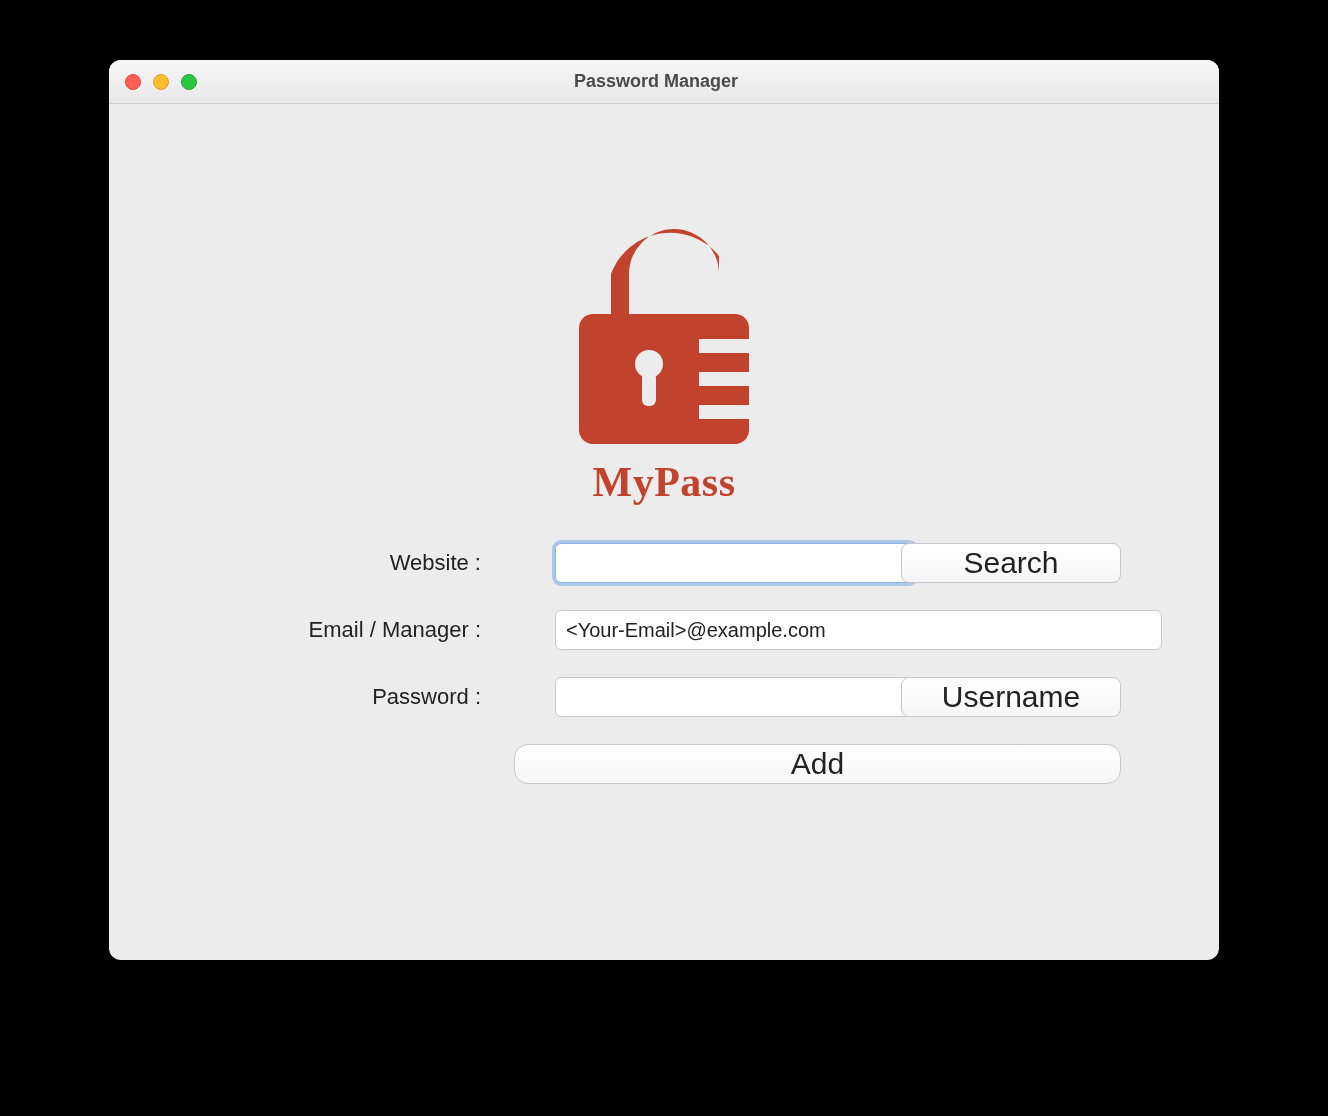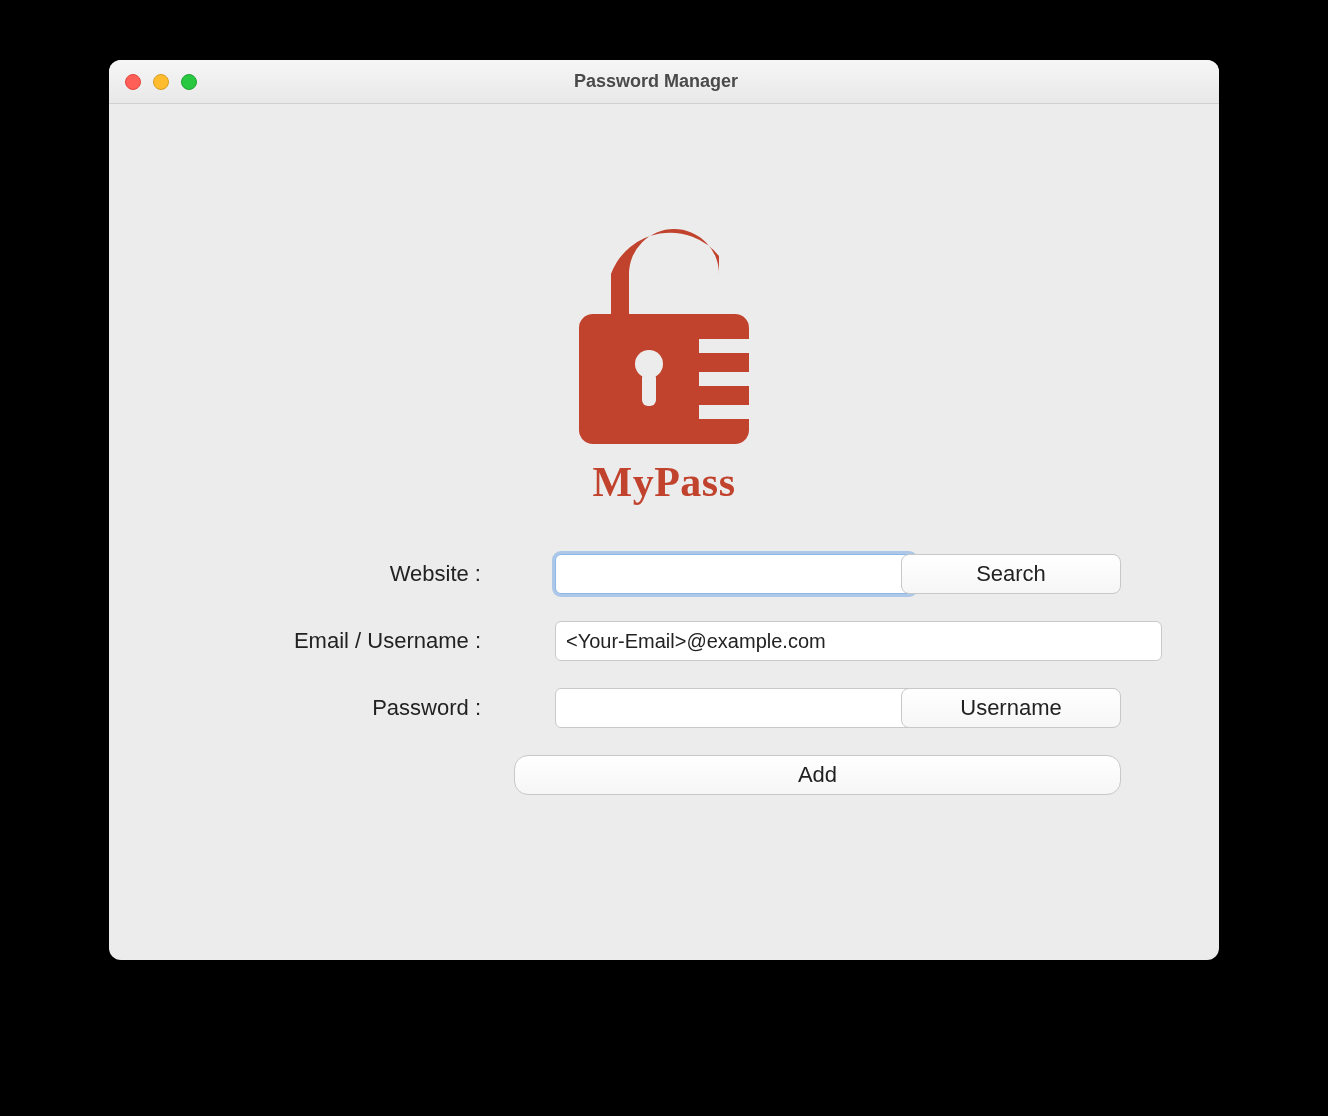--- a/index.html
+++ b/index.html
@@ -56,21 +56,21 @@
     }
     .content {
       flex: 1;
       padding: 40px 40px 0 40px;
       display: flex;
       flex-direction: column;
       align-items: center;
     }
     .logo-block {
       margin-top: 60px;
-      margin-bottom: 48px;
+      margin-bottom: 37px;
       display: flex;
       flex-direction: column;
       align-items: center;
     }
     .logo-icon svg {
       width: 210px;
       height: 250px;
       display: block;
     }
     .logo-text {
@@ -110,21 +110,21 @@
       outline: none;
       border: 1px solid #8db7e6;
       box-shadow: 0 0 0 3px rgba(120,170,230,0.55);
     }
     .wide-input { grid-column: 2 / span 2; }
     .btn {
       height: 40px;
       border-radius: 8px;
       border: 1px solid #c8c8c8;
       background: linear-gradient(#ffffff, #f6f6f6);
-      font-size: 22px;
+      font-size: 30px;
       color: #222;
       cursor: pointer;
       width: 100%;
     }
     .add-row { grid-column: 2 / span 2; }
     .add-btn { width: 100%; border-radius: 14px; }
   </style>
 </head>
 <body>
 
@@ -158,21 +158,21 @@
       </div>
       <div class="logo-text">MyPass</div>
     </div>
 
     <div class="form">
 
       <div class="label">Website :</div>
       <input class="text-input focused" type="text" value="" style="">
       <button class="btn">Search</button>
 
-      <div class="label">Email / Username :</div>
+      <div class="label">Email / Manager :</div>
       <input class="text-input wide-input" type="text" value="&lt;Your-Email&gt;@example.com" style="">
 
       <div class="label">Password :</div>
       <input class="text-input" type="text" value="" style="">
       <button class="btn">Username</button>
 
       <div></div>
       <div class="add-row">
         <button class="btn add-btn">Add</button>
       </div>

